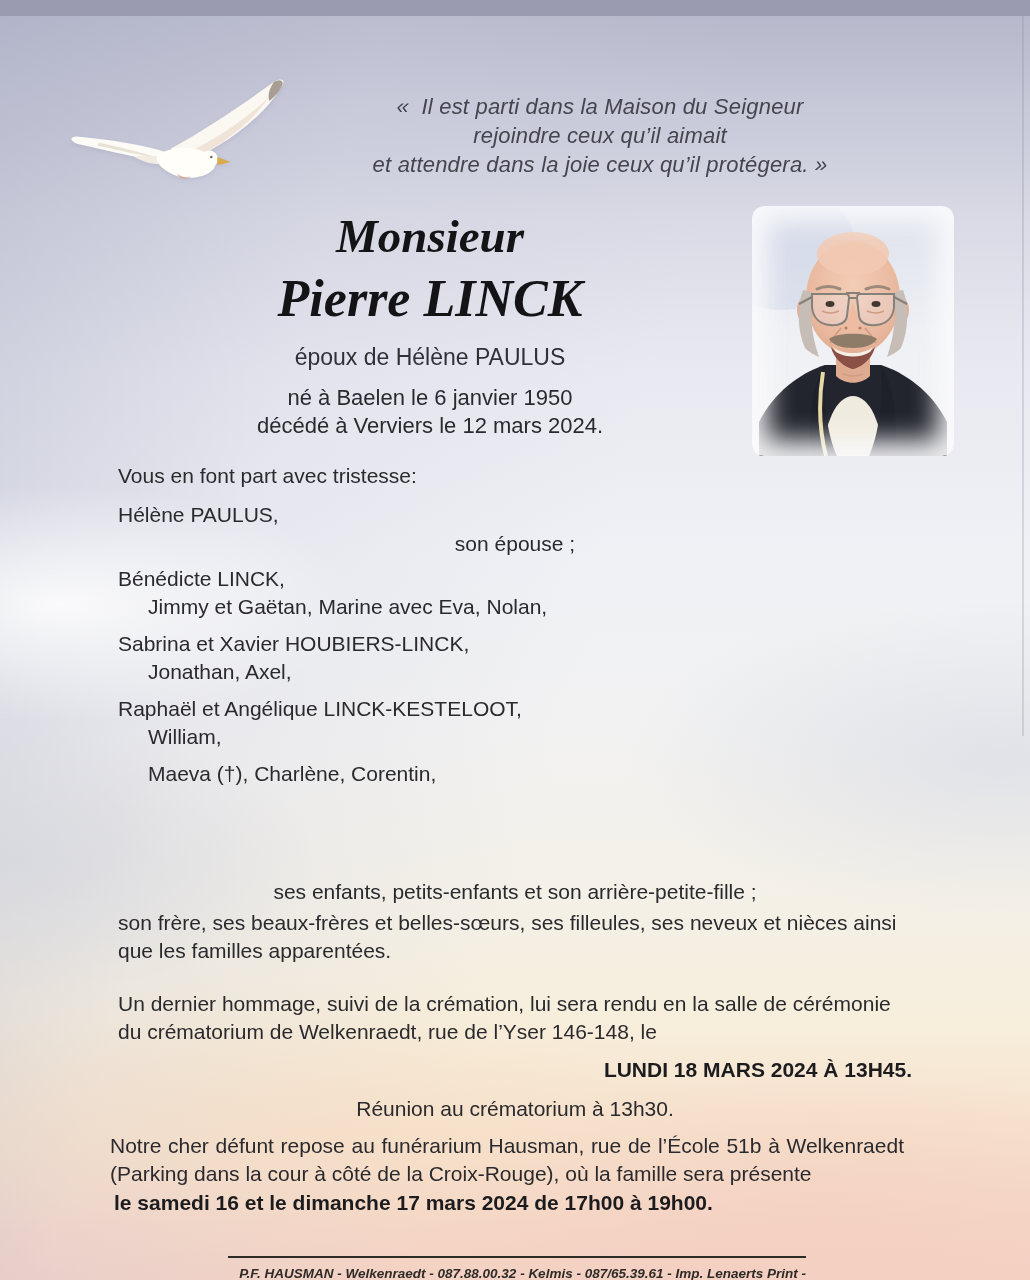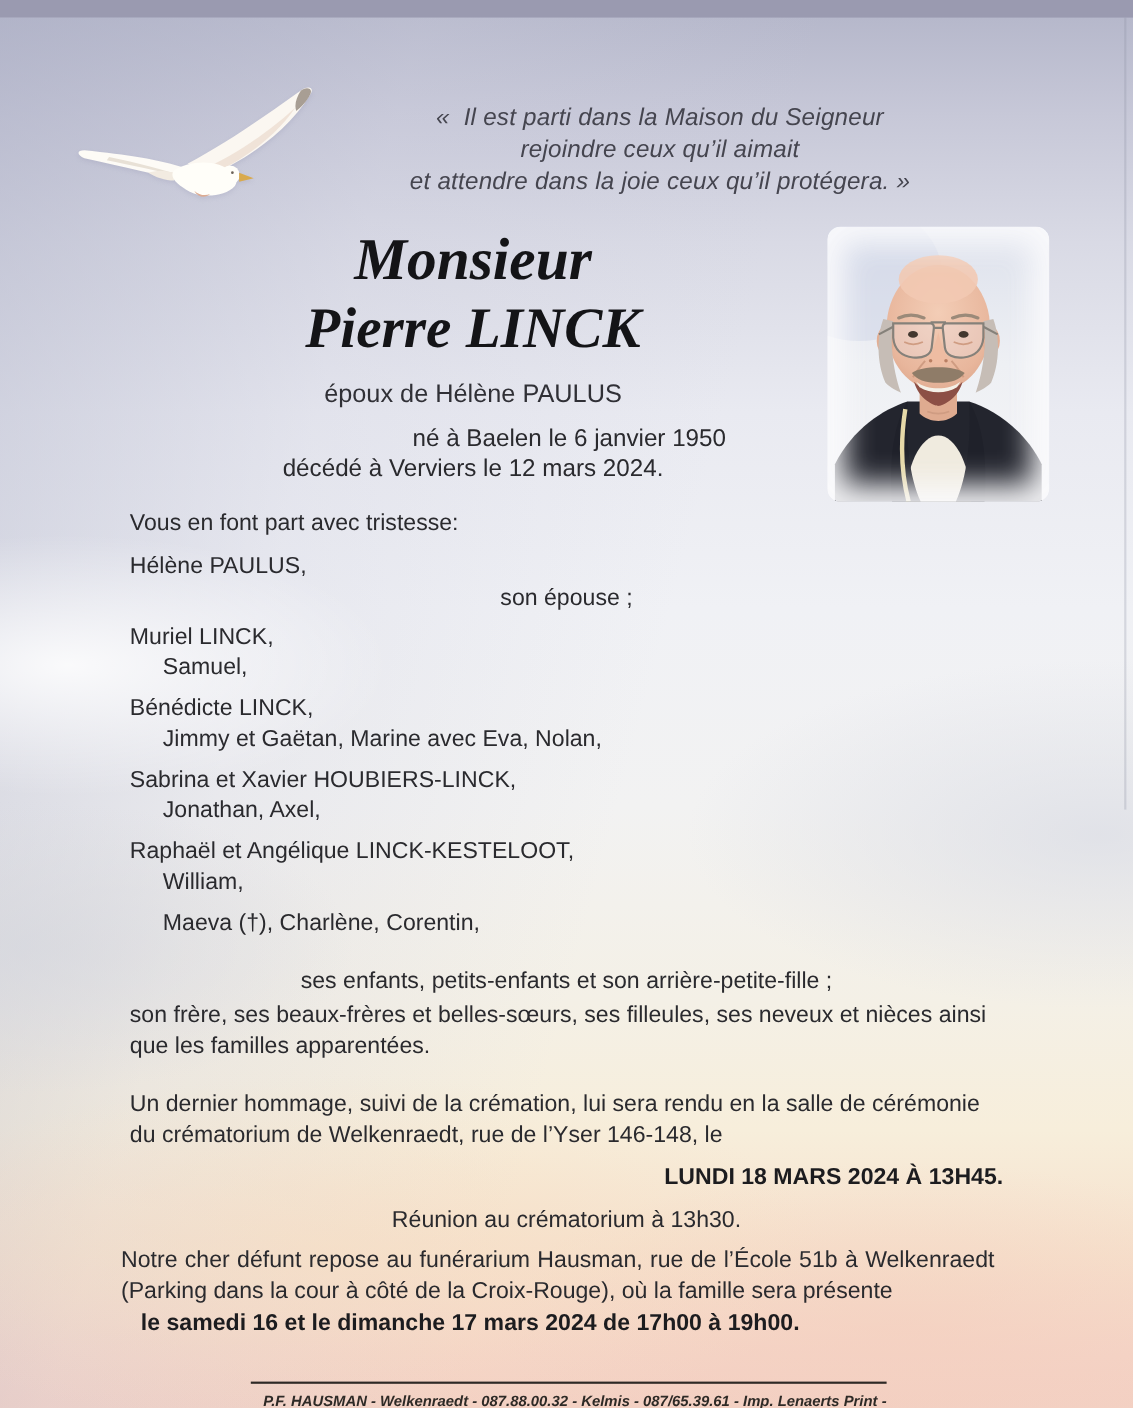--- a/index.html
+++ b/index.html
@@ -23,25 +23,25 @@
   }
   .abs{position:absolute;}
 
   
   .quote{left:280px;top:76px;width:640px;text-align:center;
     font-style:italic;font-size:22px;line-height:29px;color:#45454f;letter-spacing:.2px;}
 
   
   .title-block{left:200px;top:190px;width:460px;text-align:center;}
   .title{font-family:"Liberation Serif",serif;font-style:italic;font-weight:700;
-    font-size:54px;line-height:60px;color:#141417;}
+    font-size:47px;line-height:60px;color:#141417;}
   .name{font-family:"Liberation Serif",serif;font-style:italic;font-weight:700;
     font-size:52px;line-height:66px;color:#141417;}
   .spouse{font-size:23px;line-height:30px;margin-top:10px;color:#303036;}
-  .birth{font-size:22px;line-height:28px;margin-top:12px;text-align:right;}
+  .birth{font-size:22px;line-height:28px;margin-top:12px;}
   .death{font-size:22px;line-height:28px;}
 
   
   .portrait{left:752px;top:190px;width:202px;height:250px;border-radius:12px;overflow:hidden;}
   .portrait svg{display:block;width:100%;height:100%;}
   .portrait .feather{position:absolute;inset:0;border-radius:12px;
     box-shadow:inset 0 0 26px 16px rgba(250,250,252,0.95);pointer-events:none;}
 
   
   .bodytext{font-size:21px;line-height:28px;}
@@ -51,21 +51,21 @@
   .spouse-caption{top:514px;}
   .family-list{left:118px;top:549px;width:794px;}
   .family-group{margin-bottom:9px;}
   .family-children{padding-left:30px;}
   .family-caption{top:862px;}
   .relatives{left:118px;top:893px;width:794px;}
   .ceremony-par{left:118px;top:974px;width:794px;}
   .ceremony-date{left:118px;top:1040px;width:794px;text-align:right;font-weight:700;color:#1c1c1f;}
   .ceremony-meeting{left:118px;top:1079px;width:794px;text-align:center;}
   .visitation-par{left:110px;top:1116px;width:794px;text-align:justify;}
-  .visitation-times{left:128px;top:1173px;width:794px;font-weight:700;color:#1c1c1f;}
+  .visitation-times{left:114px;top:1173px;width:794px;font-weight:700;color:#1c1c1f;}
 
   
   .footer{left:228px;top:1240px;width:578px;border-top:2px solid #2e2a26;padding-top:8px;
     text-align:right;font-style:italic;font-weight:700;font-size:13.5px;color:#2e2a26;letter-spacing:0;}
 
   .seagull{left:38px;top:52px;width:265px;height:125px;
     filter:drop-shadow(0 2px 2px rgba(130,130,160,0.18));}
   .artifact{right:6px;top:0;width:2px;height:720px;background:rgba(140,142,160,0.28);}
 </style>
 </head>
@@ -164,24 +164,20 @@
     </svg>
     <div class="feather"></div>
   </div>
 
   <div class="abs bodytext intro">Vous en font part avec tristesse:</div>
   <div class="abs bodytext spouse-name">Hélène PAULUS,</div>
   <div class="abs bodytext caption-right spouse-caption">son épouse ;</div>
 
   <div class="abs bodytext family-list">
     <div class="family-group">
-      <div>Muriel LINCK,</div>
-      <div class="family-children">Samuel,</div>
-    </div>
-    <div class="family-group">
       <div>Bénédicte LINCK,</div>
       <div class="family-children">Jimmy et Gaëtan, Marine avec Eva, Nolan,</div>
     </div>
     <div class="family-group">
       <div>Sabrina et Xavier HOUBIERS-LINCK,</div>
       <div class="family-children">Jonathan, Axel,</div>
     </div>
     <div class="family-group">
       <div>Raphaël et Angélique LINCK-KESTELOOT,</div>
       <div class="family-children">William,</div>

